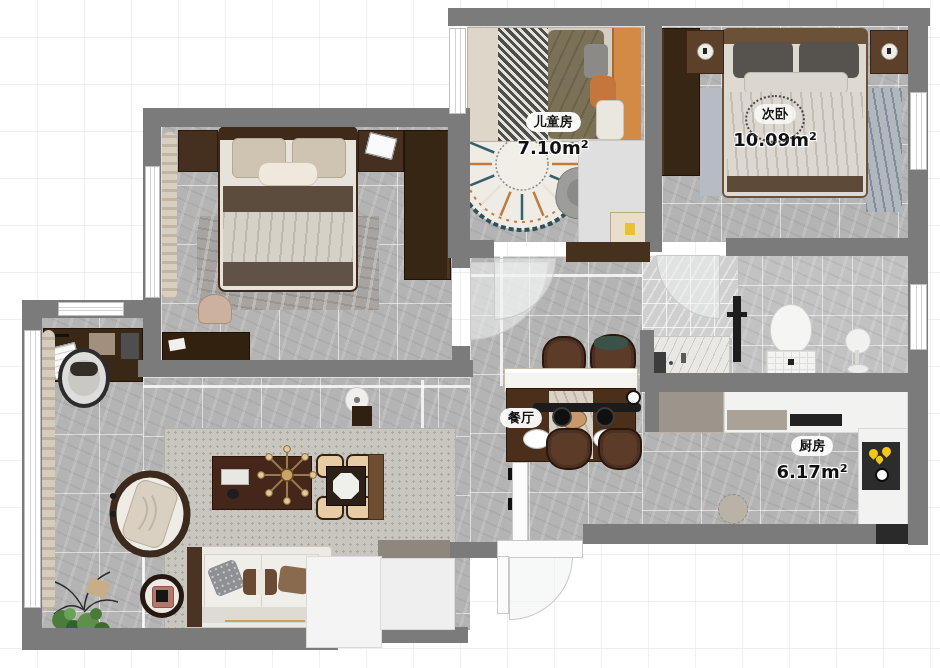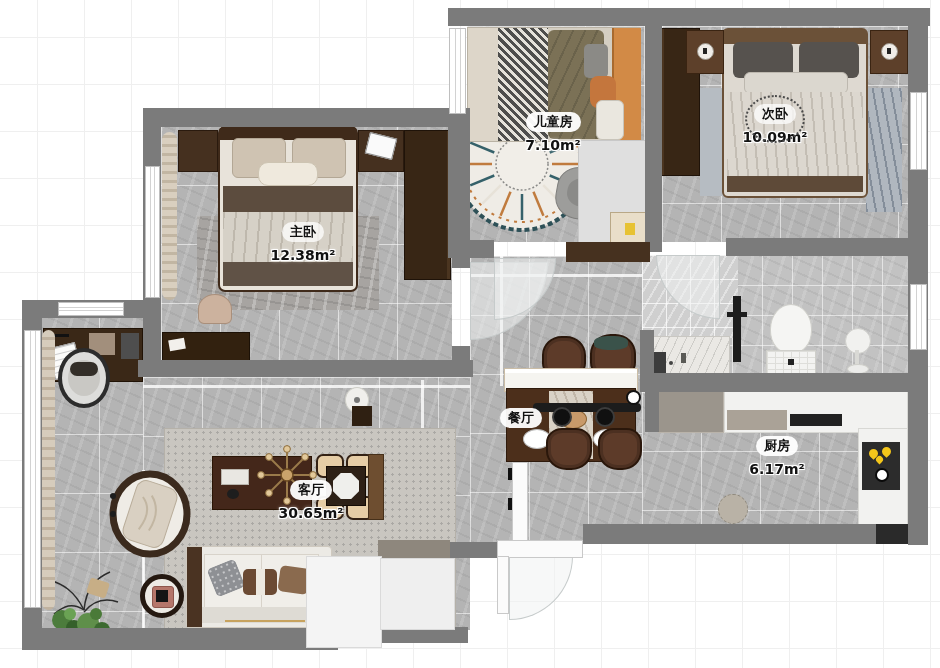--- a/index.html
+++ b/index.html
@@ -27,21 +27,21 @@
   .fu{position:absolute;z-index:3;}
   .w{position:absolute;z-index:5;background:#7b7b7b;}
   .win{position:absolute;z-index:6;background:#fff;border:1px solid #bfbfbf;box-sizing:border-box;}
   .win.v::before,.win.v::after{content:"";position:absolute;top:0;bottom:0;width:1px;background:#d2d2d2;}
   .win.v::before{left:31%}.win.v::after{left:64%}
   .win.h::before,.win.h::after{content:"";position:absolute;left:0;right:0;height:1px;background:#d2d2d2;}
   .win.h::before{top:30%}.win.h::after{top:62%}
   .arc{position:absolute;z-index:2;background:rgba(240,242,242,.55);border:1px solid #c6cbcb;box-sizing:border-box;}
   .lbl{position:absolute;z-index:8;display:flex;flex-direction:column;align-items:center;gap:5px;}
   .nm{background:rgba(255,255,255,.95);border-radius:11px;padding:2px 8px;font-size:13px;font-weight:700;color:#111;line-height:1.25;white-space:nowrap;}
-  .ar{font-size:14px;font-weight:700;color:#111;white-space:nowrap;
+  .ar{font-size:18px;font-weight:700;color:#111;white-space:nowrap;
       text-shadow:-1px -1px 0 #fff,1px -1px 0 #fff,-1px 1px 0 #fff,1px 1px 0 #fff,0 0 4px #fff;}
   .ring{position:absolute;top:-9px;left:50%;transform:translateX(-50%);width:56px;height:44px;border:2px dotted #4a4a4a;border-radius:50%;}
   .flame{position:absolute;width:9px;height:9px;background:#f4c61a;border-radius:50% 50% 50% 0;transform:rotate(-45deg);}
   .logo{position:absolute;left:50%;top:50%;transform:translate(-50%,-50%);display:flex;align-items:center;gap:5px;z-index:4;}
   .logo .zh{color:#d8c49a;font-size:13px;font-weight:700;letter-spacing:3px;line-height:1;}
   .logo .en{color:#b8a684;font-size:4px;letter-spacing:1.5px;line-height:1;margin-top:2px;text-align:center;}
   .leaf{position:absolute;z-index:6;background:#fbfbfb;border:1px solid #c9c9c9;box-sizing:border-box;}
   .stair{position:absolute;z-index:6;box-sizing:border-box;}
 </style>
 </head>
@@ -335,29 +335,21 @@
 
   <div class="lbl" style="left:513px;top:112px;width:80px;">
     <span class="nm">儿童房</span>
     <span class="ar">7.10m²</span>
   </div>
   <div class="lbl" style="left:735px;top:104px;width:80px;">
     <i class="ring"></i>
     <span class="nm" style="background:rgba(255,255,255,.75);">次卧</span>
     <span class="ar">10.09m²</span>
   </div>
-  <div class="lbl" style="left:263px;top:222px;width:80px;">
-    <span class="nm" style="background:rgba(255,255,255,.75);">主卧</span>
-    <span class="ar">12.38m²</span>
-  </div>
   <div class="lbl" style="left:496px;top:408px;width:50px;">
     <span class="nm">餐厅</span>
   </div>
-  <div class="lbl" style="left:737px;top:436px;width:80px;">
+  <div class="lbl" style="left:772px;top:436px;width:80px;">
     <span class="nm">厨房</span>
     <span class="ar">6.17m²</span>
   </div>
-  <div class="lbl" style="left:270px;top:480px;width:82px;">
-    <span class="nm">客厅</span>
-    <span class="ar">30.65m²</span>
-  </div>
 
 </div>
 
 </body></html>

